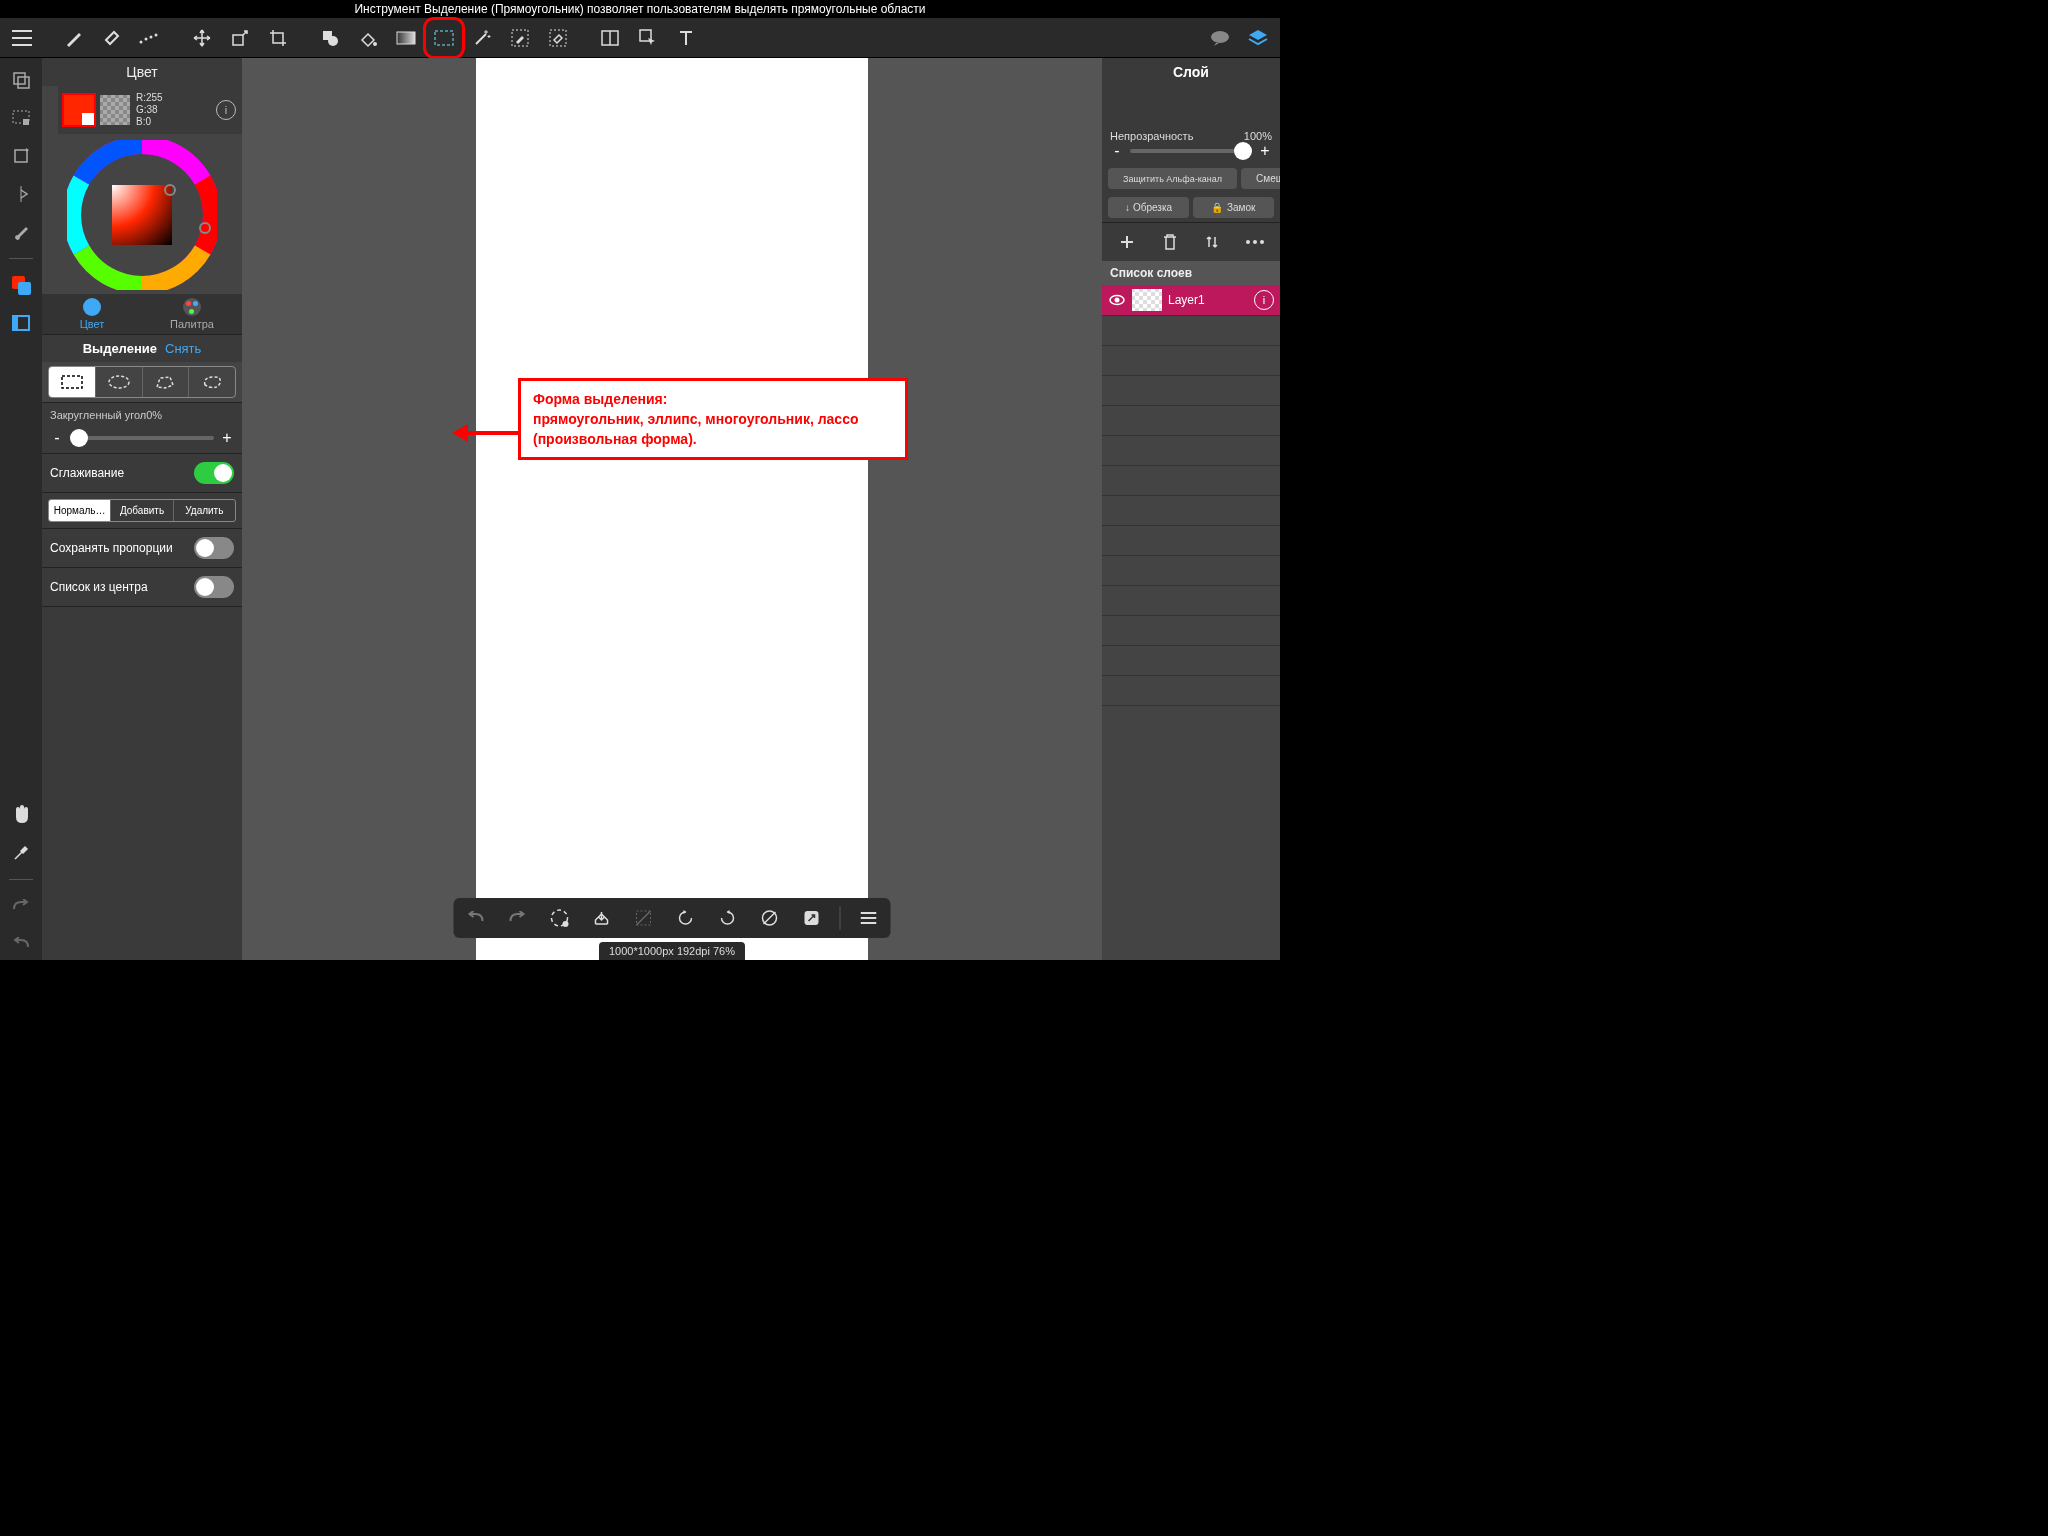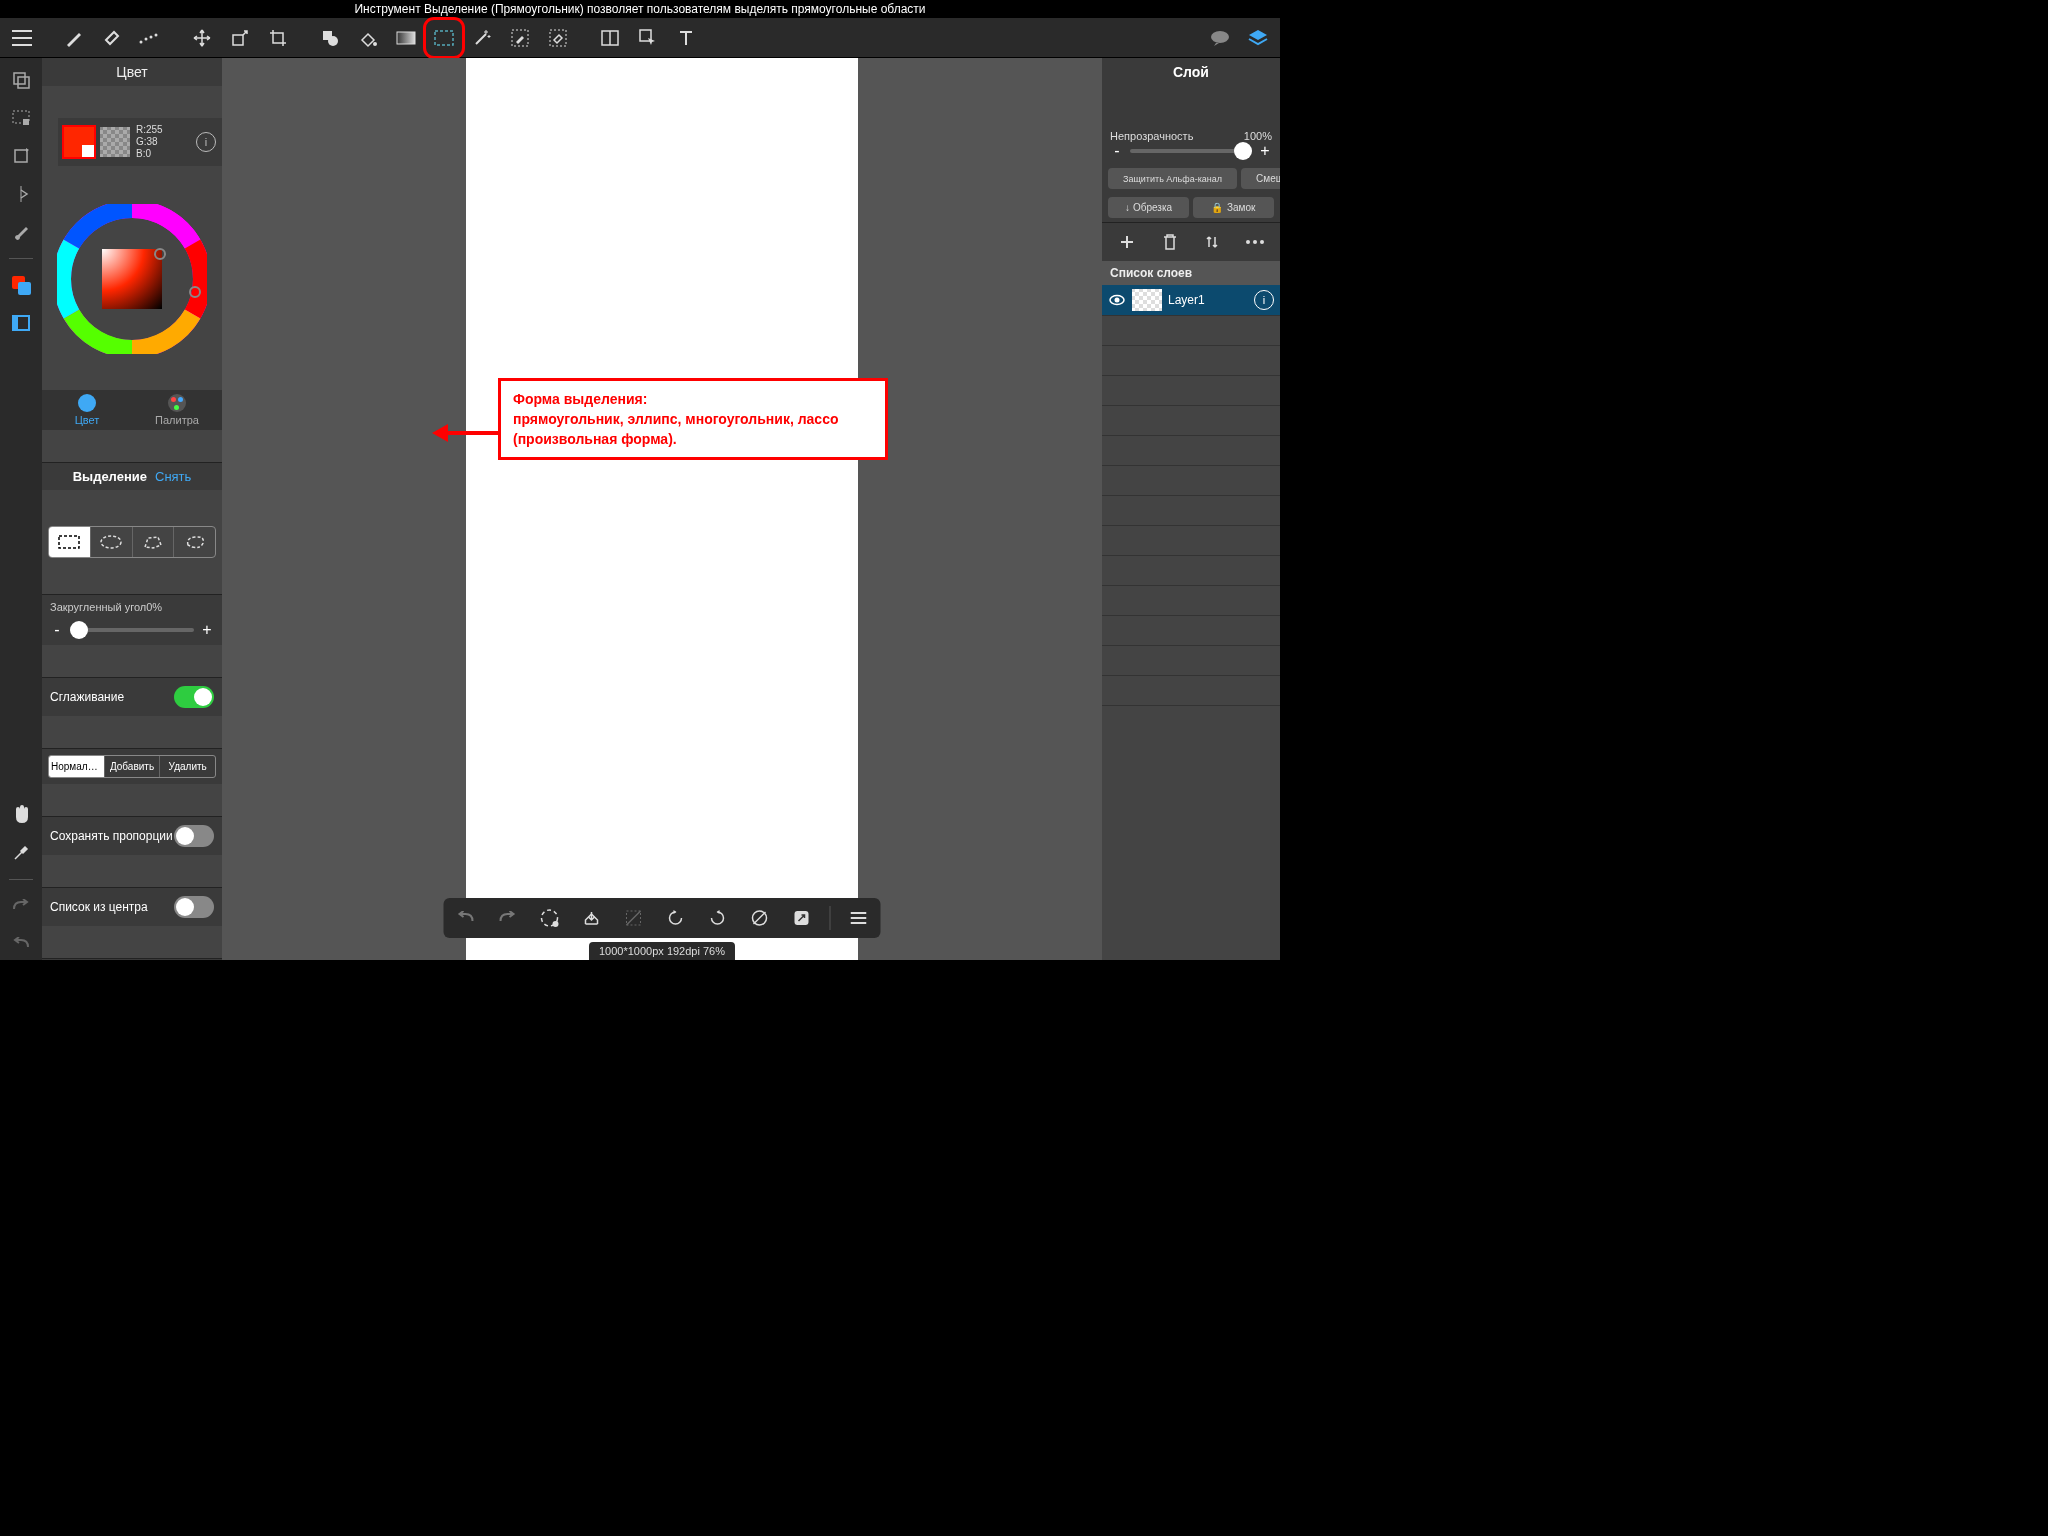--- a/index.html
+++ b/index.html
@@ -7,21 +7,21 @@
   .topbar-tip { height: 18px; text-align: center; color: #fff; font-size: 12px; line-height: 18px; }
   .toolbar { height: 40px; background: #2a2a2a; display: flex; align-items: center; padding: 0 4px; gap: 2px; border-bottom: 1px solid #000;}
   .tb-btn { width: 36px; height: 36px; display: flex; align-items: center; justify-content: center; color: #ddd; border-radius: 4px; }
   .tb-btn.active { outline: 3px solid #ff0000; border-radius: 8px; }
   .tb-sep { width: 12px; }
   .tb-grow { flex: 1; }
   .main { display: flex; height: calc(960px - 58px); }
   .left-strip { width: 42px; background: #2a2a2a; display: flex; flex-direction: column; align-items: center; padding-top: 6px; gap: 6px; }
   .ls-btn { width: 32px; height: 32px; display: flex; align-items: center; justify-content: center; color: #aaa; }
   .ls-divider { width: 24px; height: 1px; background: #555; margin: 4px 0; }
-  .color-panel { width: 180px; background: #444; display: flex; flex-direction: column; gap: 32px; }
+  .color-panel { width: 200px; background: #444; display: flex; flex-direction: column; }
   .panel-title { text-align: center; padding: 6px 0; font-size: 14px; font-weight: 500; color: #eee; background: #3a3a3a;}
   .swatch-row { display: flex; align-items: center; gap: 6px; padding: 6px; background: #3a3a3a; margin-left: 16px; }
   .swatch { width: 30px; height: 30px; position: relative; }
   .swatch.primary { background: #ff2600; outline: 2px solid #ff0000; }
   .swatch.primary::after { content:''; position:absolute; right:0; bottom:0; width:12px; height:12px; background:#fff; }
   .swatch.secondary { background: repeating-conic-gradient(#aaa 0 25%, #888 0 50%) 50%/8px 8px; }
   .rgb-text { font-size: 10px; line-height: 12px; color: #ddd; }
   .info-circ { width: 20px; height: 20px; border: 1.5px solid #bbb; border-radius: 50%; display:flex; align-items:center; justify-content:center; font-size:11px; color:#bbb; margin-left:auto;}
   .wheel-wrap { display:flex; justify-content:center; padding: 6px 0 4px; background:#444; }
   .color-tabs { display:flex; background:#333; }
@@ -59,21 +59,21 @@
   .layer-panel{ width:178px; background:#444; display:flex; flex-direction:column;}
   .lp-title{ text-align:center; padding:6px 0; font-size:14px; font-weight:600; background:#3a3a3a;}
   .opacity-row{ padding:4px 8px; background:#3a3a3a;}
   .opacity-row .lbl{ display:flex; justify-content:space-between; font-size:11px; color:#ddd;margin-top:40px;}
   .btn-row{ display:flex; gap:4px; padding:4px 6px; background:#3a3a3a;}
   .chip{ flex:1; background:#555; border-radius:4px; padding:5px 15px; font-size:10px; text-align:center; color:#ddd; display:flex; align-items:center; justify-content:center; gap:3px; white-space:nowrap;}
   .chip.wide{flex:1.3;}
   .icon-row{ display:flex; justify-content:space-around; padding:6px 4px; background:#3a3a3a; border-top:1px solid #222;}
   .ir-btn{ width:26px; height:26px; display:flex; align-items:center; justify-content:center; color:#ddd;}
   .list-header{ background:#555; padding:5px 8px; font-size:12px; font-weight:600; color:#eee;}
-  .layer-item{ display:flex; align-items:center; gap:6px; padding:4px 6px; background:#0c4a6e; color:#fff; font-size:12px;}
+  .layer-item{ display:flex; align-items:center; gap:6px; padding:4px 6px; background:#be185d; color:#fff; font-size:12px;}
   .layer-thumb{ width:30px; height:22px; background: repeating-conic-gradient(#ddd 0 25%, #fff 0 50%) 50%/8px 8px;}
   .eye{ width:18px; height:18px;}
   .empty-slot{ height:30px; border-top:1px solid #333;}
   svg{ display:block; }
 </style>
 </head>
 <body>
 
 <div class="topbar-tip">Инструмент Выделение (Прямоугольник) позволяет пользователям выделять прямоугольные области</div>
 

